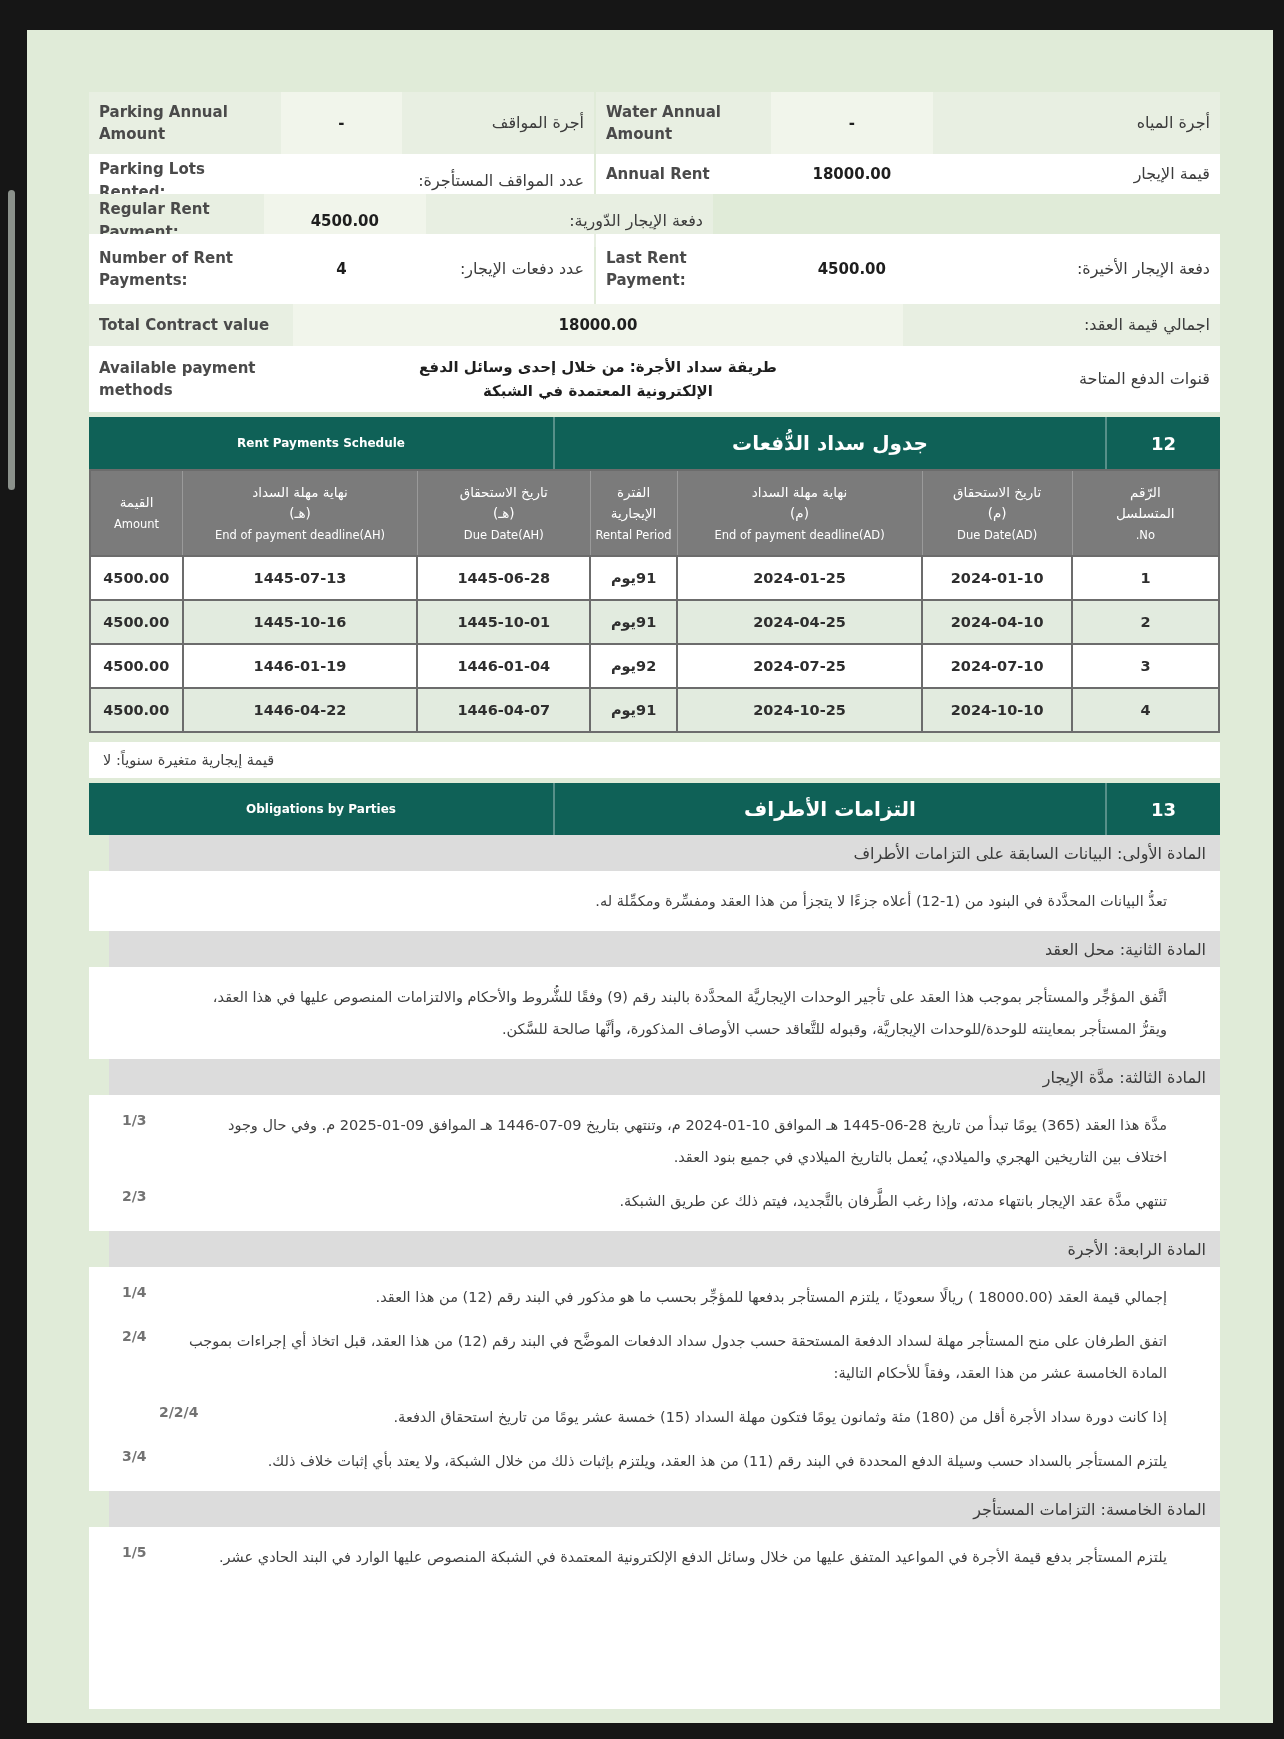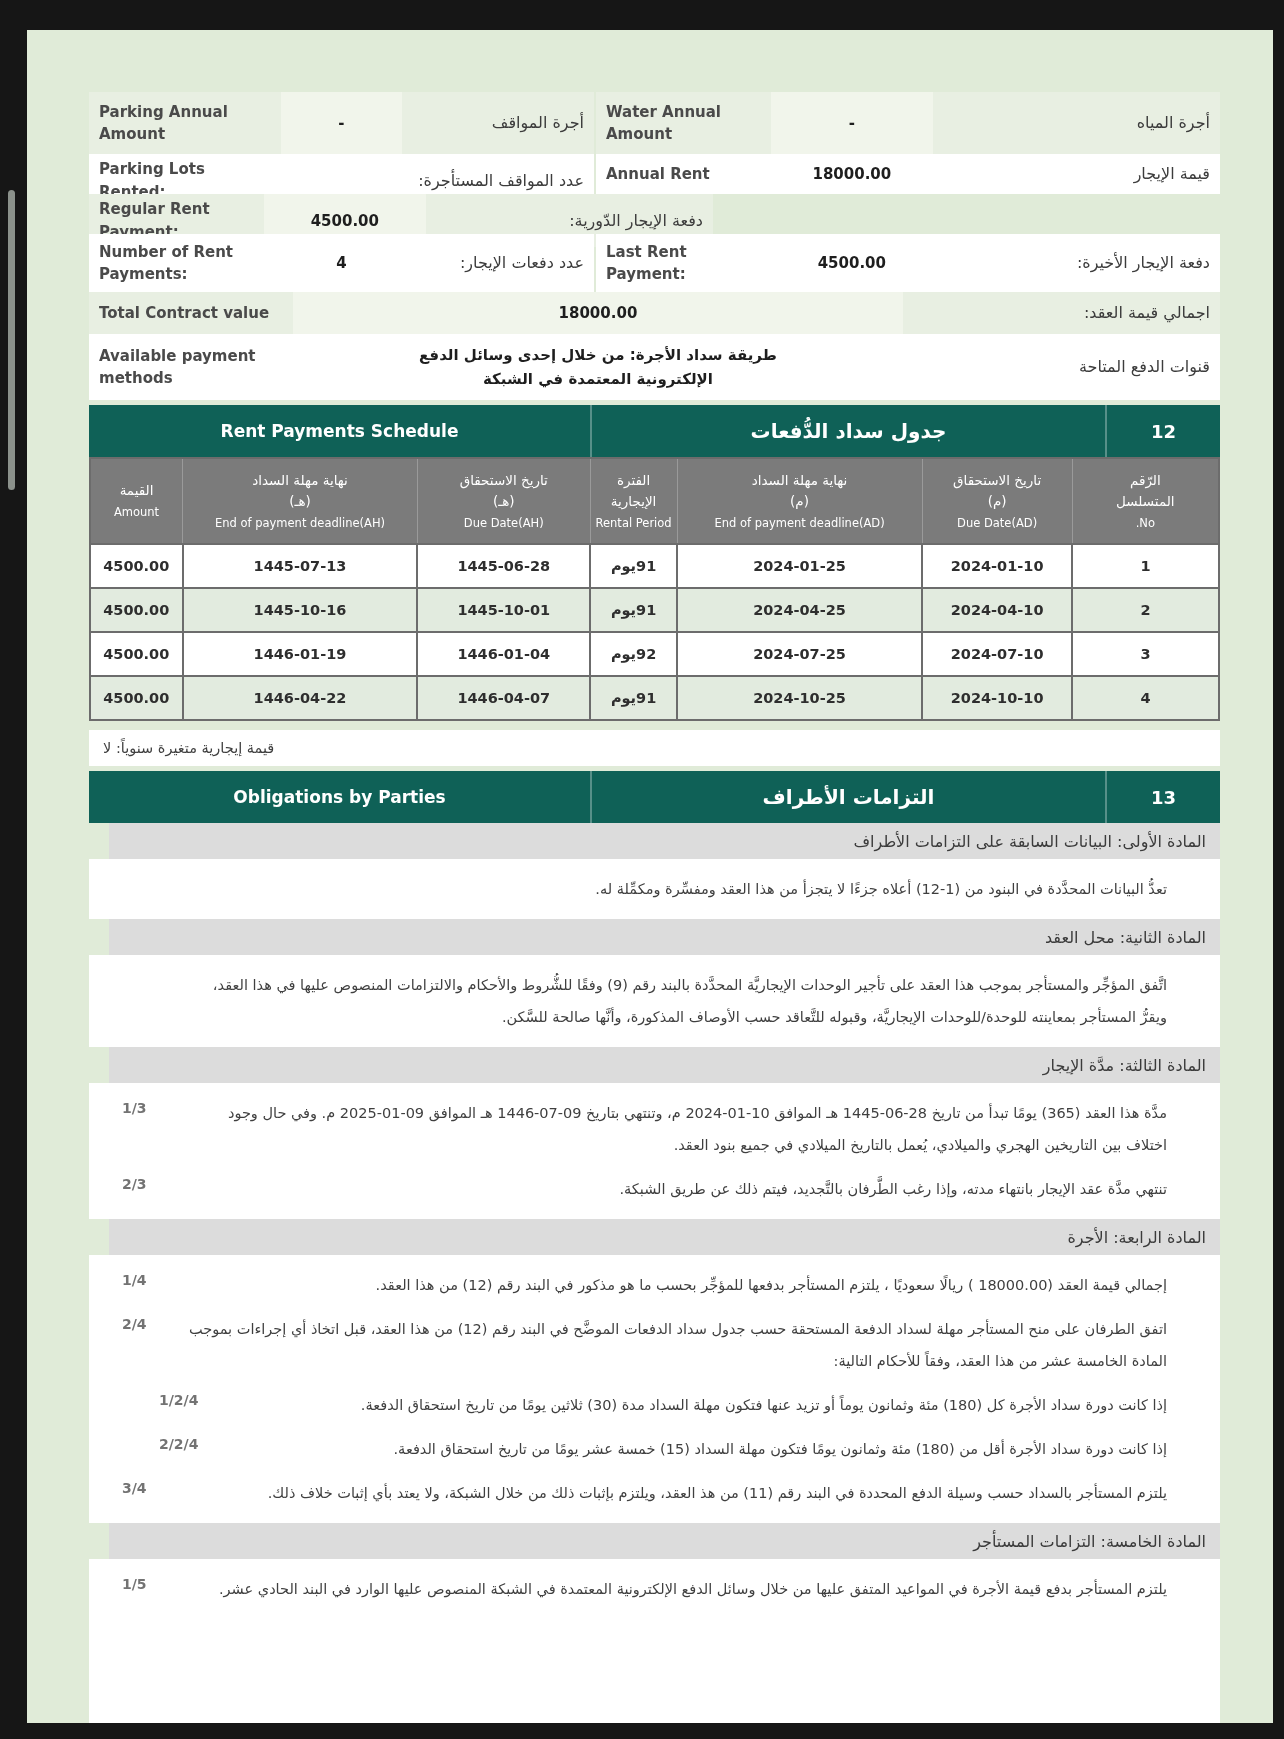--- a/index.html
+++ b/index.html
@@ -26,28 +26,28 @@
   .half-l{width:505px;grid-template-columns:38% 24% 38%;margin-right:2px;}
   .half-r{width:624px;grid-template-columns:28% 26% 46%;}
   .full-row{display:grid;grid-template-columns:18% 54% 28%;align-items:center;width:100%;}
   .cell{height:100%;display:flex;align-items:center;padding:4px 10px;box-sizing:border-box;}
   .cell.en{font-size:15px;font-weight:600;color:#4a4a4a;line-height:1.5;}
   .cell.val{justify-content:center;font-weight:bold;color:#1e1e1e;font-size:15px;text-align:center;}
   .cell.ar{justify-content:flex-start;direction:rtl;font-size:16px;color:#3c3c3c;line-height:1.5;}
   .tint .cell{background:#e8efe2;}
   .tint .cell.val{background:#f1f5eb;}
   .white .cell{background:#ffffff;}
-  .r1{height:62px;} .r2{height:40px;} .r3{height:40px;} .r4{height:58px;}
+  .r1{height:62px;} .r2{height:40px;} .r3{height:40px;} .r4{height:70px;}
   .r5{height:42px;} .r6{height:66px;}
   .val-multiline{white-space:pre-line;direction:rtl;font-weight:bold;line-height:1.6;font-size:15px;}
 
   
   .banner{display:flex;height:52px;background:#0f6157;color:#ffffff;align-items:stretch;margin-top:5px;}
-  .banner-en{width:501px;display:flex;align-items:center;justify-content:center;
-    font-weight:bold;font-size:17px;}
+  .banner-en{width:464px;display:flex;align-items:center;justify-content:center;
+    font-weight:bold;font-size:12px;}
   .banner-ar{flex:1;display:flex;align-items:center;justify-content:center;direction:rtl;
     font-weight:bold;font-size:20px;border-left:2px solid rgba(255,255,255,0.30);}
   .banner-no{width:113px;display:flex;align-items:center;justify-content:center;
     font-weight:bold;font-size:18px;border-left:2px solid rgba(255,255,255,0.30);}
 
   
   table.sched{width:100%;border-collapse:collapse;table-layout:fixed;}
   table.sched th{
     background:#7b7b7b;color:#ffffff;font-weight:normal;vertical-align:middle;
     padding:10px 2px;border:1px solid #9a9a9a;height:64px;
@@ -289,24 +289,20 @@
       <div class="art-body">
         <div class="clause">
           <div class="marker">1/4</div>
           <div class="ctext">إجمالي قيمة العقد (18000.00 ) ريالًا سعوديًا ، يلتزم المستأجر بدفعها للمؤجِّر بحسب ما هو مذكور في البند رقم (12) من هذا العقد.</div>
         </div>
         <div class="clause">
           <div class="marker">2/4</div>
           <div class="ctext">اتفق الطرفان على منح المستأجر مهلة لسداد الدفعة المستحقة حسب جدول سداد الدفعات الموضَّح في البند رقم (12) من هذا العقد، قبل اتخاذ أي إجراءات بموجب المادة الخامسة عشر من هذا العقد، وفقاً للأحكام التالية:</div>
         </div>
         <div class="clause indent">
-          <div class="marker">1/2/4</div>
-          <div class="ctext">إذا كانت دورة سداد الأجرة كل (180) مئة وثمانون يوماً أو تزيد عنها فتكون مهلة السداد مدة (30) ثلاثين يومًا من تاريخ استحقاق الدفعة.</div>
-        </div>
-        <div class="clause indent">
           <div class="marker">2/2/4</div>
           <div class="ctext">إذا كانت دورة سداد الأجرة أقل من (180) مئة وثمانون يومًا فتكون مهلة السداد (15) خمسة عشر يومًا من تاريخ استحقاق الدفعة.</div>
         </div>
         <div class="clause">
           <div class="marker">3/4</div>
           <div class="ctext">يلتزم المستأجر بالسداد حسب وسيلة الدفع المحددة في البند رقم (11) من هذ العقد، ويلتزم بإثبات ذلك من خلال الشبكة، ولا يعتد بأي إثبات خلاف ذلك.</div>
         </div>
       </div>
 
       <div class="art-band">المادة الخامسة: التزامات المستأجر</div>

